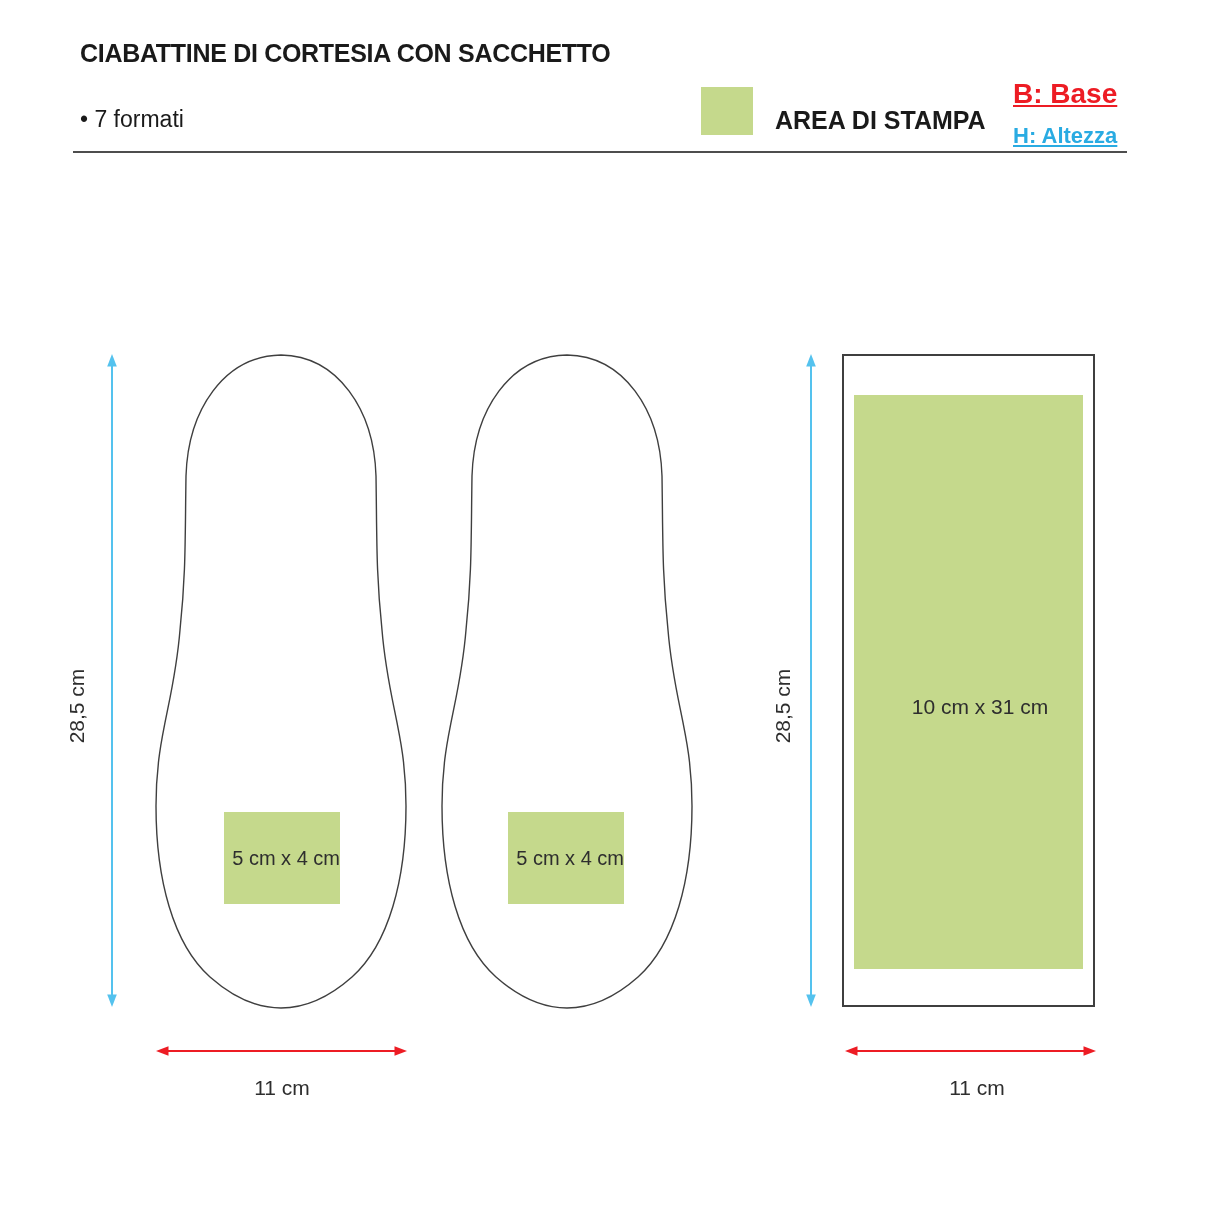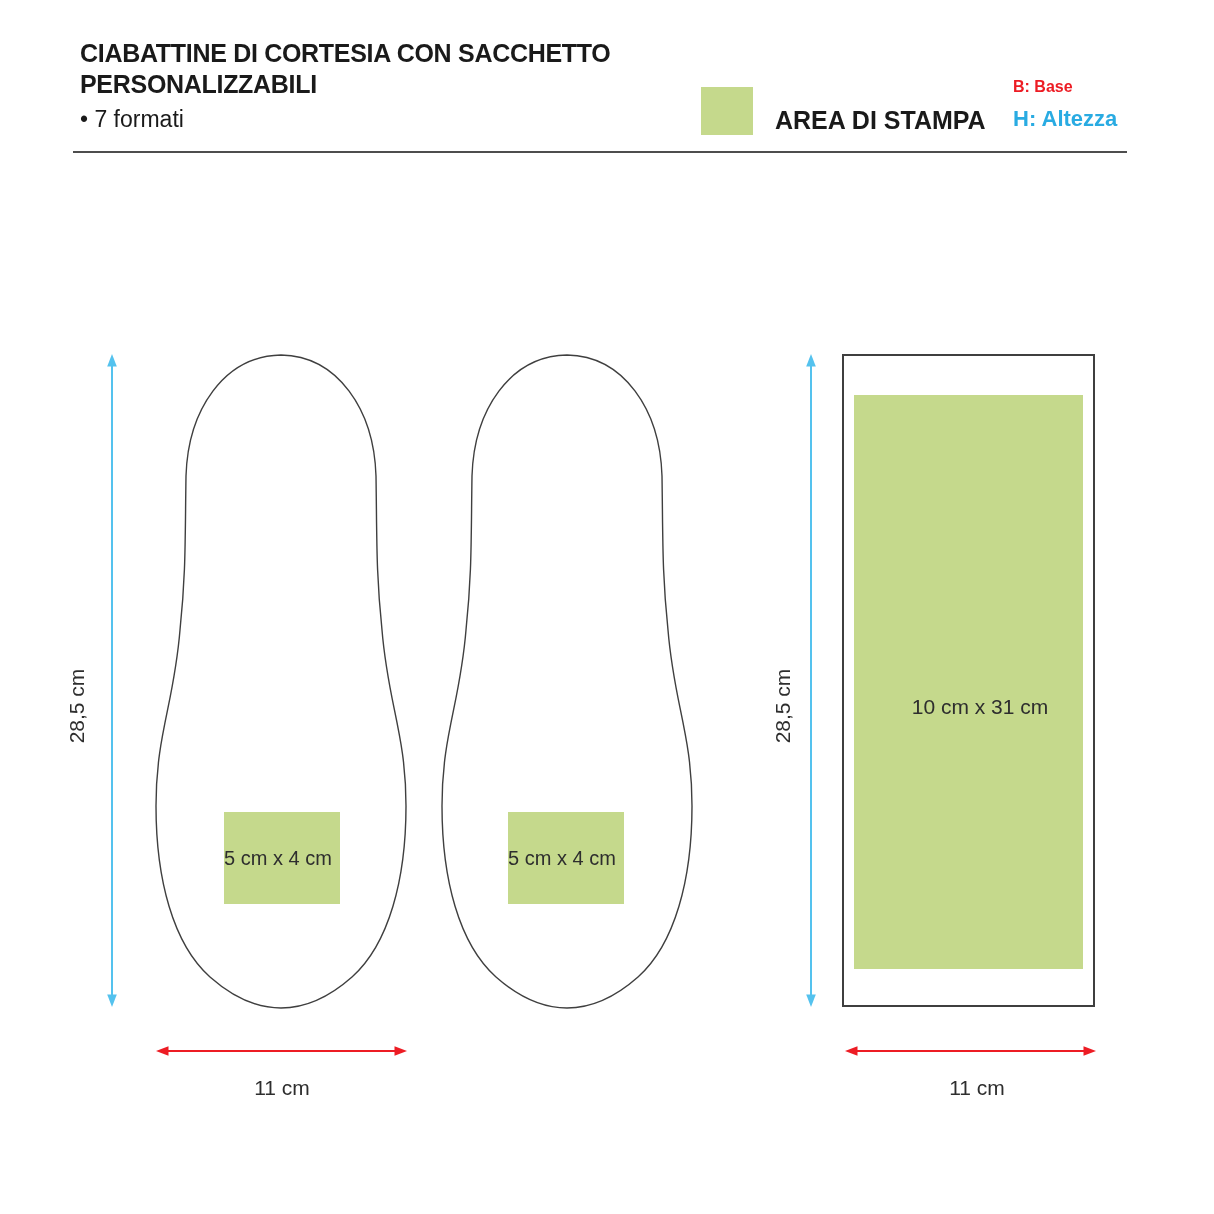--- a/index.html
+++ b/index.html
@@ -40,45 +40,47 @@
     left:701px;top:79px;width:52px;height:48px;
     background:var(--print-green);
   }
   .legend-label{
     left:775px;top:98px;
     font-size:25px;font-weight:bold;color:var(--text-dark);
     white-space:nowrap;
   }
   .key-base{
     left:1013px;top:70px;
-    font-size:16px;font-weight:bold;color:var(--key-red);
+    font-size:28px;font-weight:bold;color:var(--key-red);
     white-space:nowrap;
+    text-decoration:underline;
   }
   .key-height{
-    left:1013px;top:98px;
+    left:1013px;top:115px;
     font-size:22px;font-weight:bold;color:var(--key-blue);
     white-space:nowrap;
+    text-decoration:underline;
   }
   .rule{
     left:73px;top:143px;width:1054px;height:1.5px;
     background:var(--rule-gray);
   }
 
   
   svg.overlay{left:0;top:0;width:1214px;height:1214px;}
   .slipper{fill:#ffffff;stroke:var(--outline-gray);stroke-width:1.4;}
   .arrow-blue line{stroke:var(--dim-blue);stroke-width:2;}
   .arrow-blue polygon{fill:var(--dim-blue);}
   .arrow-red line{stroke:var(--dim-red);stroke-width:2;}
   .arrow-red polygon{fill:var(--dim-red);}
 
   
   .print-area{
     background:var(--print-green);
-    display:flex;align-items:center;justify-content:flex-start;
+    display:flex;align-items:center;justify-content:flex-end;
     font-size:20px;color:var(--label-gray);
     white-space:nowrap;
   }
   .pa-slipper-left{left:224px;top:804px;width:116px;height:92px;}
   .pa-slipper-right{left:508px;top:804px;width:116px;height:92px;}
   .bag-outer{
     left:842px;top:346px;width:253px;height:653px;
     border:2px solid var(--outline-gray);
     box-sizing:border-box;background:#fff;
   }
@@ -100,21 +102,20 @@
   .hl-left{left:232px;top:1068px;}
   .hl-right{left:927px;top:1068px;}
 </style>
 </head>
 <body>
 
 <div class="page">
 
   <div class="abs title">
     <div>CIABATTINE DI CORTESIA CON SACCHETTO</div>
-    <div>PERSONALIZZABILI</div>
   </div>
   <div class="abs subtitle">• 7 formati</div>
 
   <div class="abs swatch"></div>
   <div class="abs legend-label">AREA DI STAMPA</div>
   <div class="abs key-base">B: Base</div>
   <div class="abs key-height">H: Altezza</div>
   <div class="abs rule"></div>
 
   <svg class="abs overlay" viewBox="0 0 1214 1214">

